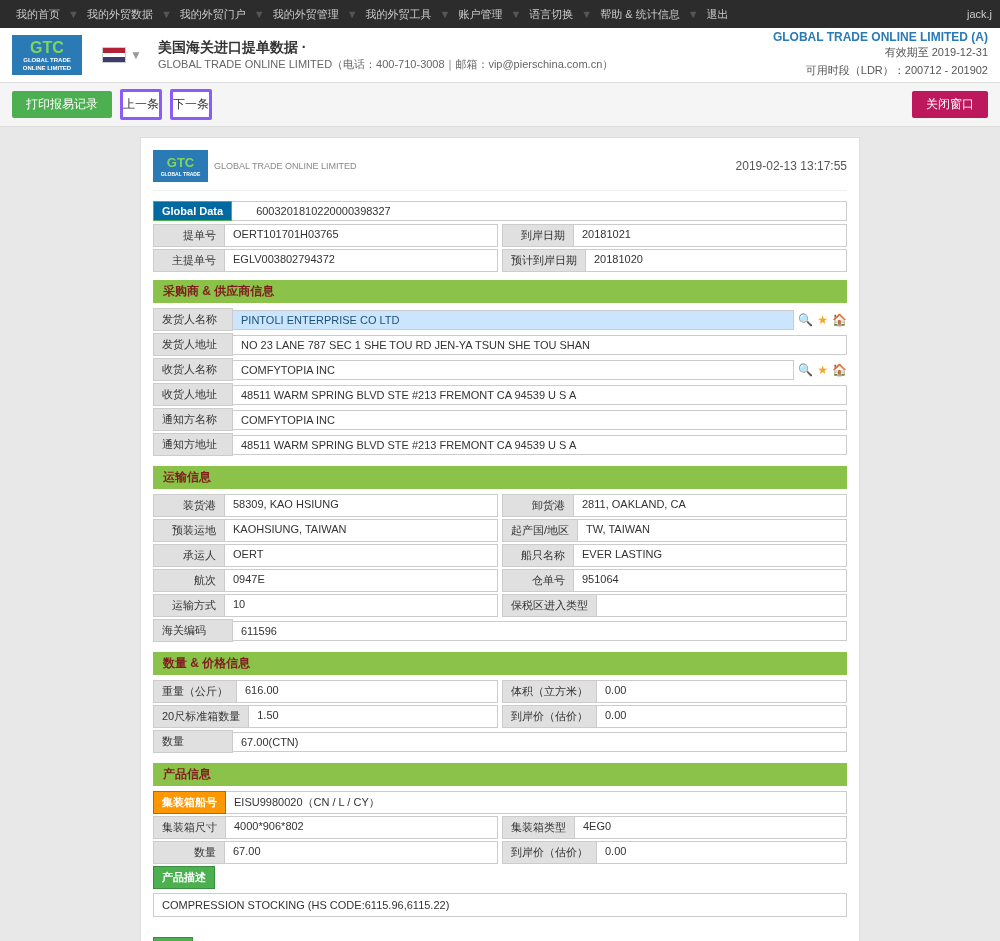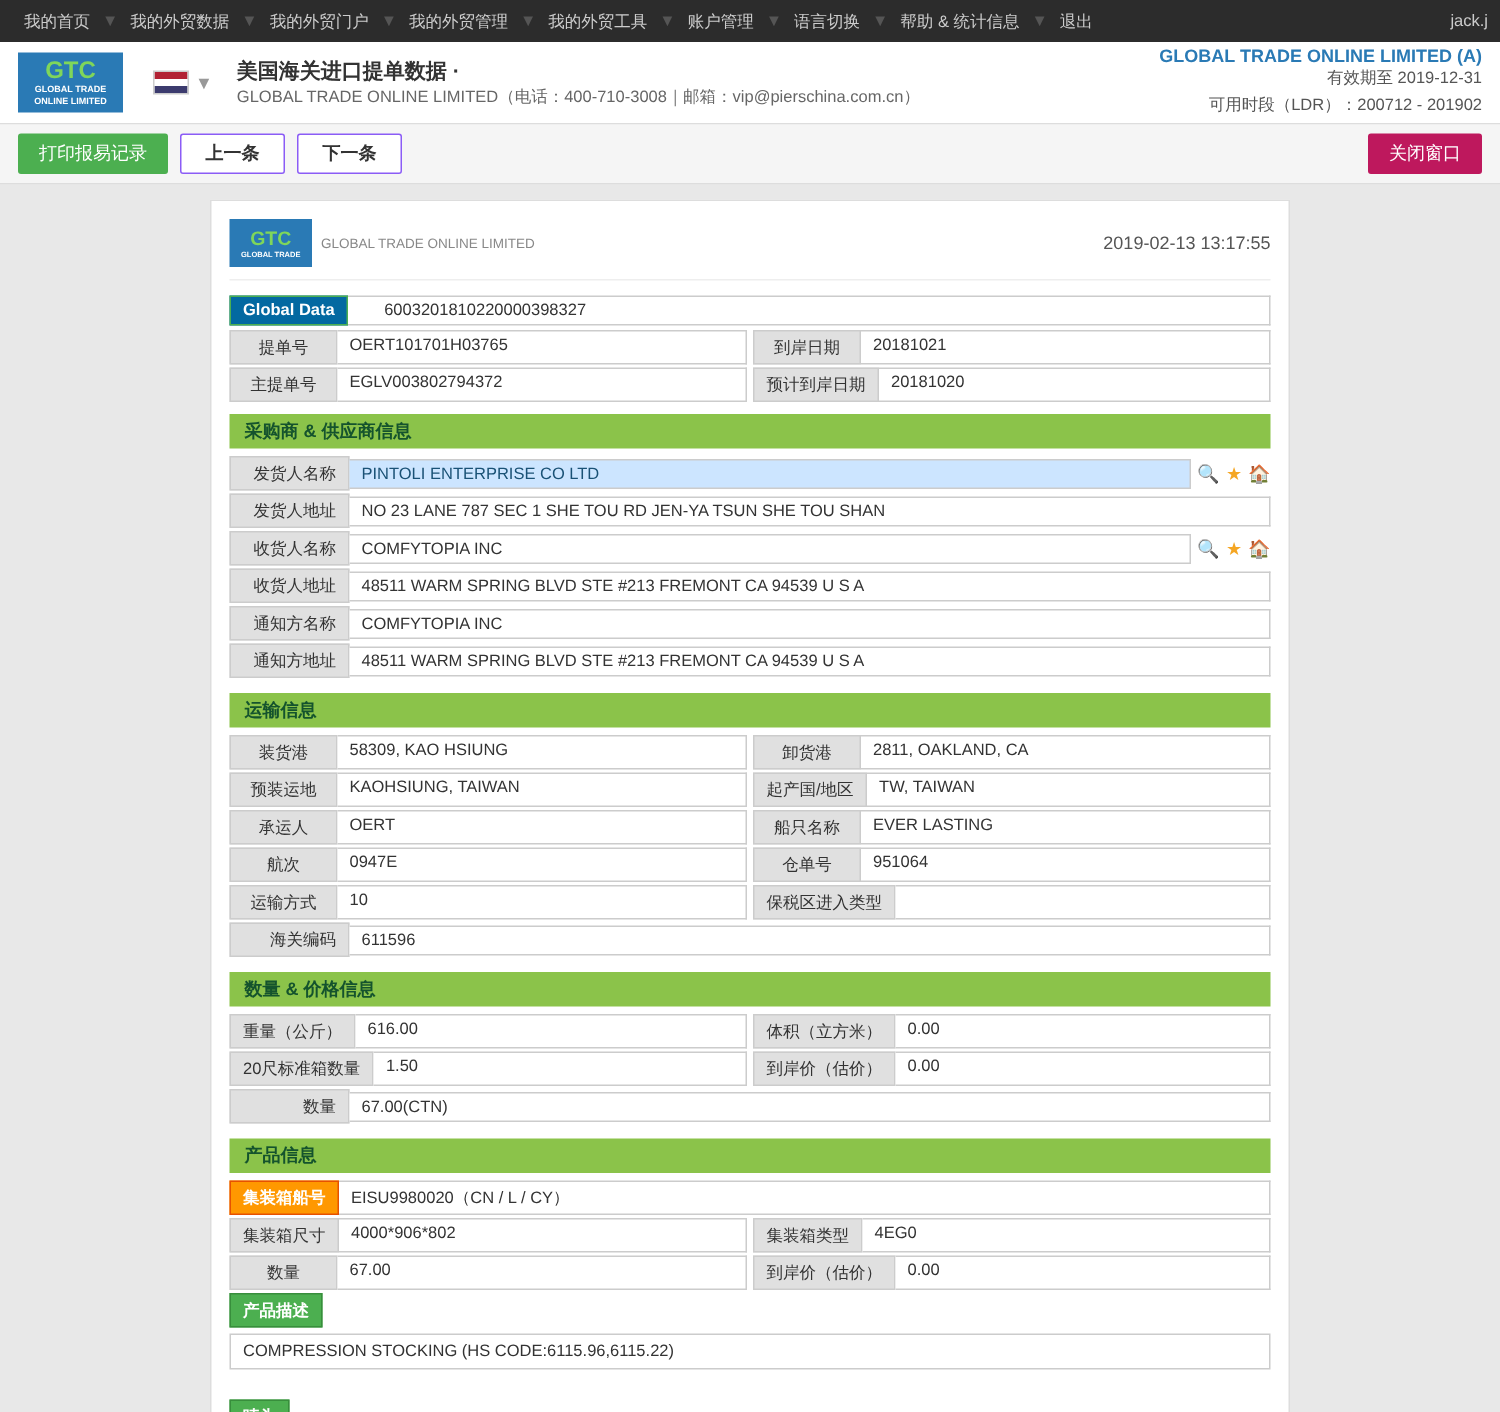--- a/index.html
+++ b/index.html
@@ -22,21 +22,21 @@
     .header-title { margin-left: 16px; }
     .header-title .main { font-size: 14px; color: #333; font-weight: bold; }
     .header-title .sub { font-size: 11px; color: #666; }
     .header-right { margin-left: auto; text-align: right; }
     .header-right .company { color: #2a7ab5; font-size: 12px; font-weight: bold; }
     .header-right .info { font-size: 11px; color: #555; line-height: 1.6; }
 
     
     .toolbar { background: #f5f5f5; padding: 6px 12px; display: flex; align-items: center; gap: 8px; border-bottom: 1px solid #ddd; }
     .btn-print { background: #4caf50; color: #fff; border: none; padding: 5px 14px; cursor: pointer; border-radius: 2px; font-size: 12px; }
-    .btn-nav { background: #fff; color: #333; border: 1px solid #8b5cf6; padding: 4px 16px; cursor: pointer; border-radius: 2px; font-size: 12px; font-weight: bold; }
+    .btn-nav { background: #fff; color: #333; border: 3px solid #8b5cf6; padding: 4px 0; cursor: pointer; border-radius: 2px; font-size: 12px; }
     .btn-close { background: #be185d; color: #fff; border: none; padding: 5px 14px; cursor: pointer; border-radius: 2px; font-size: 12px; margin-left: auto; }
 
     
     .main-content { padding: 10px; }
     .record-card { background: #fff; border: 1px solid #ddd; padding: 12px; max-width: 720px; margin: 0 auto; }
 
     
     .record-header { display: flex; justify-content: space-between; align-items: center; margin-bottom: 10px; padding-bottom: 8px; border-bottom: 1px solid #eee; }
     .record-logo { display: flex; align-items: center; gap: 6px; }
     .record-logo-box { background: #2a7ab5; width: 55px; height: 32px; display: flex; align-items: center; justify-content: center; }
@@ -46,31 +46,31 @@
     
     .section { margin-bottom: 10px; }
     .icon-search { cursor: pointer; color: #888; font-size: 12px; }
     .icon-star { cursor: pointer; color: #f5a623; font-size: 12px; }
     .icon-home { cursor: pointer; color: #888; font-size: 12px; }
     .global-data-label { background: #0369a1; color: #fff; border: 1px solid #4caf50; padding: 3px 8px; font-size: 11px; font-weight: bold; white-space: nowrap; }
     .global-data-value { border: 1px solid #ccc; border-left: none; padding: 3px 24px; flex: 1; font-size: 11px; }
 
     
     .full-row { display: flex; width: 100%; margin-bottom: 2px; align-items: center; }
-    .full-row .lbl { background: #e0e0e0; border: 1px solid #ccc; padding: 3px 8px; width: 80px; font-size: 11px; text-align: right; white-space: nowrap; flex-shrink: 0; }
+    .full-row .lbl { background: #e0e0e0; border: 1px solid #ccc; padding: 3px 8px; width: 80px; font-size: 11px; text-align: left; white-space: nowrap; flex-shrink: 0; }
     .full-row .val { border: 1px solid #ccc; border-left: none; padding: 3px 8px; flex: 1; font-size: 11px; background: #fff; }
     .full-row .val.hl { background: #cce5ff; color: #1a5276; }
     .full-row .actions { display: flex; gap: 4px; margin-left: 4px; }
 
     .half-wrap { display: flex; gap: 4px; width: 100%; margin-bottom: 2px; }
     .half-cell { display: flex; flex: 1; }
-    .half-cell .lbl { background: #e0e0e0; border: 1px solid #ccc; padding: 3px 8px; font-size: 11px; text-align: center; white-space: nowrap; flex-shrink: 0; min-width: 72px; }
+    .half-cell .lbl { background: #e0e0e0; border: 1px solid #ccc; padding: 3px 8px; font-size: 11px; text-align: right; white-space: nowrap; flex-shrink: 0; min-width: 72px; }
     .half-cell .val { border: 1px solid #ccc; border-left: none; padding: 3px 8px; flex: 1; font-size: 11px; background: #fff; }
 
-    .section-title-bar { background: #8bc34a; color: #14532d; font-size: 12px; font-weight: bold; padding: 3px 10px; margin-bottom: 5px; }
+    .section-title-bar { background: #8bc34a; color: #7f1d1d; font-size: 12px; font-weight: bold; padding: 3px 10px; margin-bottom: 5px; }
     .orange-label { background: #ff9800; color: #fff; border: 1px solid #e65100; padding: 3px 8px; font-size: 11px; font-weight: bold; white-space: nowrap; text-align: center; flex-shrink: 0; min-width: 72px; }
 
     .product-desc { border: 1px solid #ccc; padding: 5px 8px; font-size: 11px; margin-bottom: 20px; background: #fff; }
     .head-label { background: #4caf50; color: #fff; padding: 3px 8px; font-size: 11px; font-weight: bold; border: 1px solid #388e3c; display: inline-block; margin-bottom: 4px; }
   </style>
 </head>
 <body>
 
 <div class="top-nav">
   <span class="nav-item">我的首页</span>

